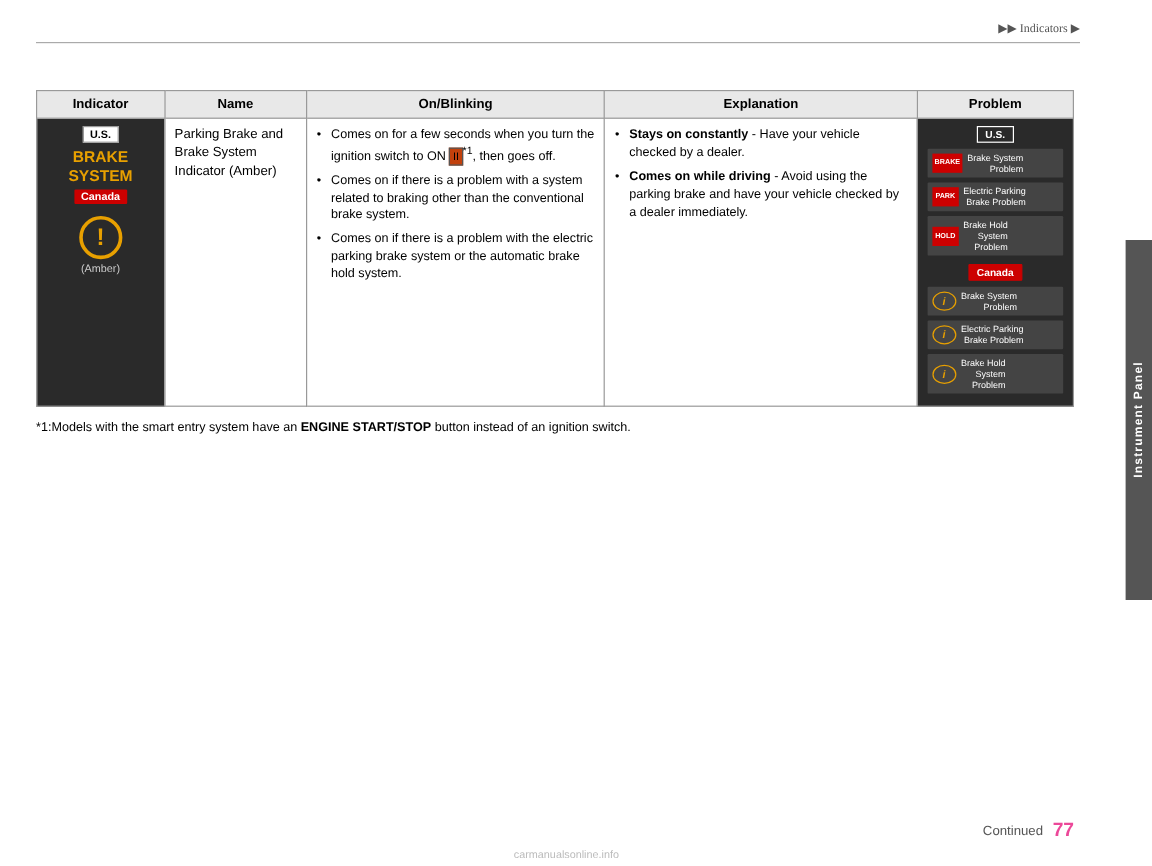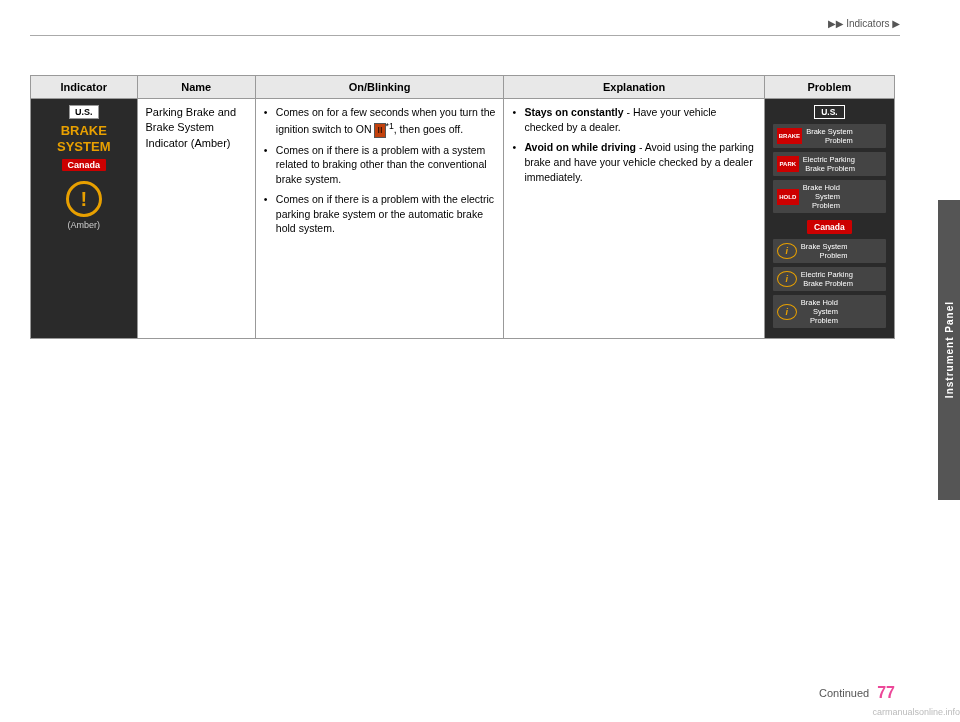--- a/index.html
+++ b/index.html
@@ -17,20 +17,21 @@
     
     .header-bar {
       position: absolute;
       top: 18px;
       right: 60px;
       font-size: 10px;
       color: #555;
       display: flex;
       align-items: center;
       gap: 3px;
+      font-family: Liberation Serif, serif;
     }
 
     
     .top-rule {
       position: absolute;
       top: 35px;
       left: 30px;
       right: 60px;
       border: none;
       border-top: 1px solid #aaa;
@@ -269,22 +270,22 @@
     }
     .page-number {
       font-size: 16px;
       font-weight: bold;
       color: #ec4899;
     }
     .watermark {
       position: absolute;
       bottom: 5px;
       left: 0;
-      right: 0;
-      text-align: right;
+      right: 16px;
+      text-align: center;
       font-size: 9px;
       color: #bbb;
     }
   </style>
 </head>
 <body>
 
 <div class="header-bar">
   <span>▶▶ Indicators ▶</span>
 </div>
@@ -340,21 +341,21 @@
             </li>
           </ul>
         </td>
 
         <td class="explanation-col" style="width:220px;">
           <ul class="bullet-list">
             <li>
               <span><strong>Stays on constantly</strong><span> - Have your vehicle checked by a dealer.</span></span>
             </li>
             <li>
-              <span><strong>Avoid on while driving</strong><span> - Avoid using the parking brake and have your vehicle checked by a dealer immediately.</span></span>
+              <span><strong>Comes on while driving</strong><span> - Avoid using the parking brake and have your vehicle checked by a dealer immediately.</span></span>
             </li>
           </ul>
         </td>
 
         <td class="message-col">
 
           <div style="text-align:center; margin-bottom:5px;">
             <span class="msg-section-label">U.S.</span>
           </div>
           <div class="msg-item">
@@ -383,20 +384,23 @@
           </div>
           <div class="msg-item">
             <div class="msg-icon-box circle-i">i</div>
             <div class="msg-text">Brake Hold<br>System<br>Problem</div>
           </div>
         </td>
       </tr>
     </tbody>
   </table>
 
+  <div class="footnote">
+    <span>*1:Models with the smart entry system have an </span><strong>ENGINE START/STOP</strong><span> button instead of an ignition switch.</span>
+  </div>
 
 </div>
 
 <div class="bottom-bar">
   <span>Continued</span>
   <span class="page-number">77</span>
 </div>
 
 <div class="watermark">carmanualsonline.info</div>
 

